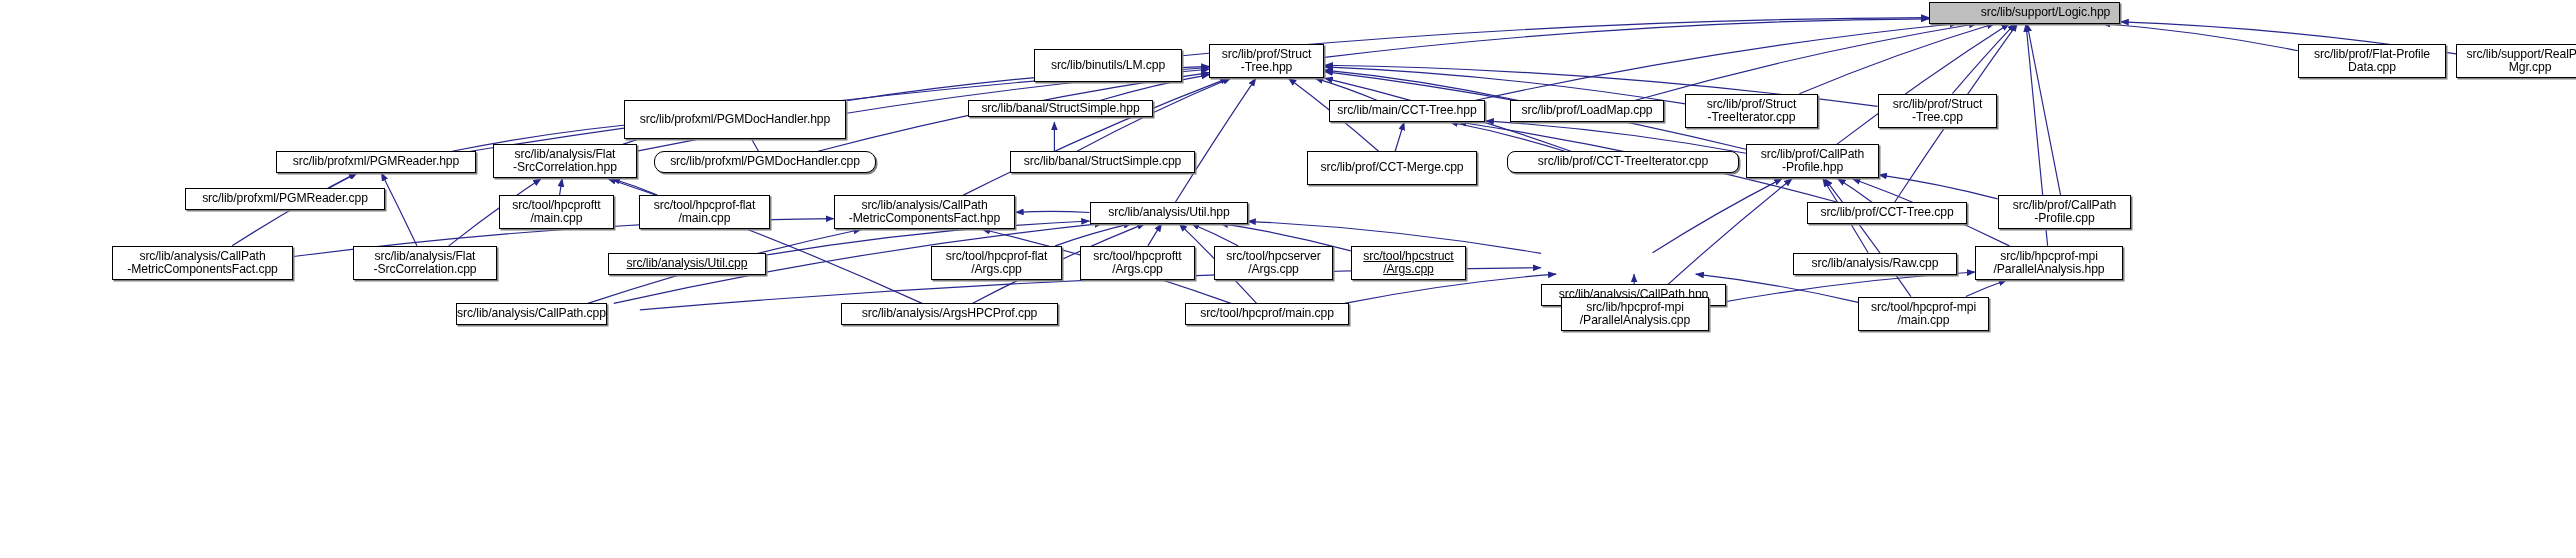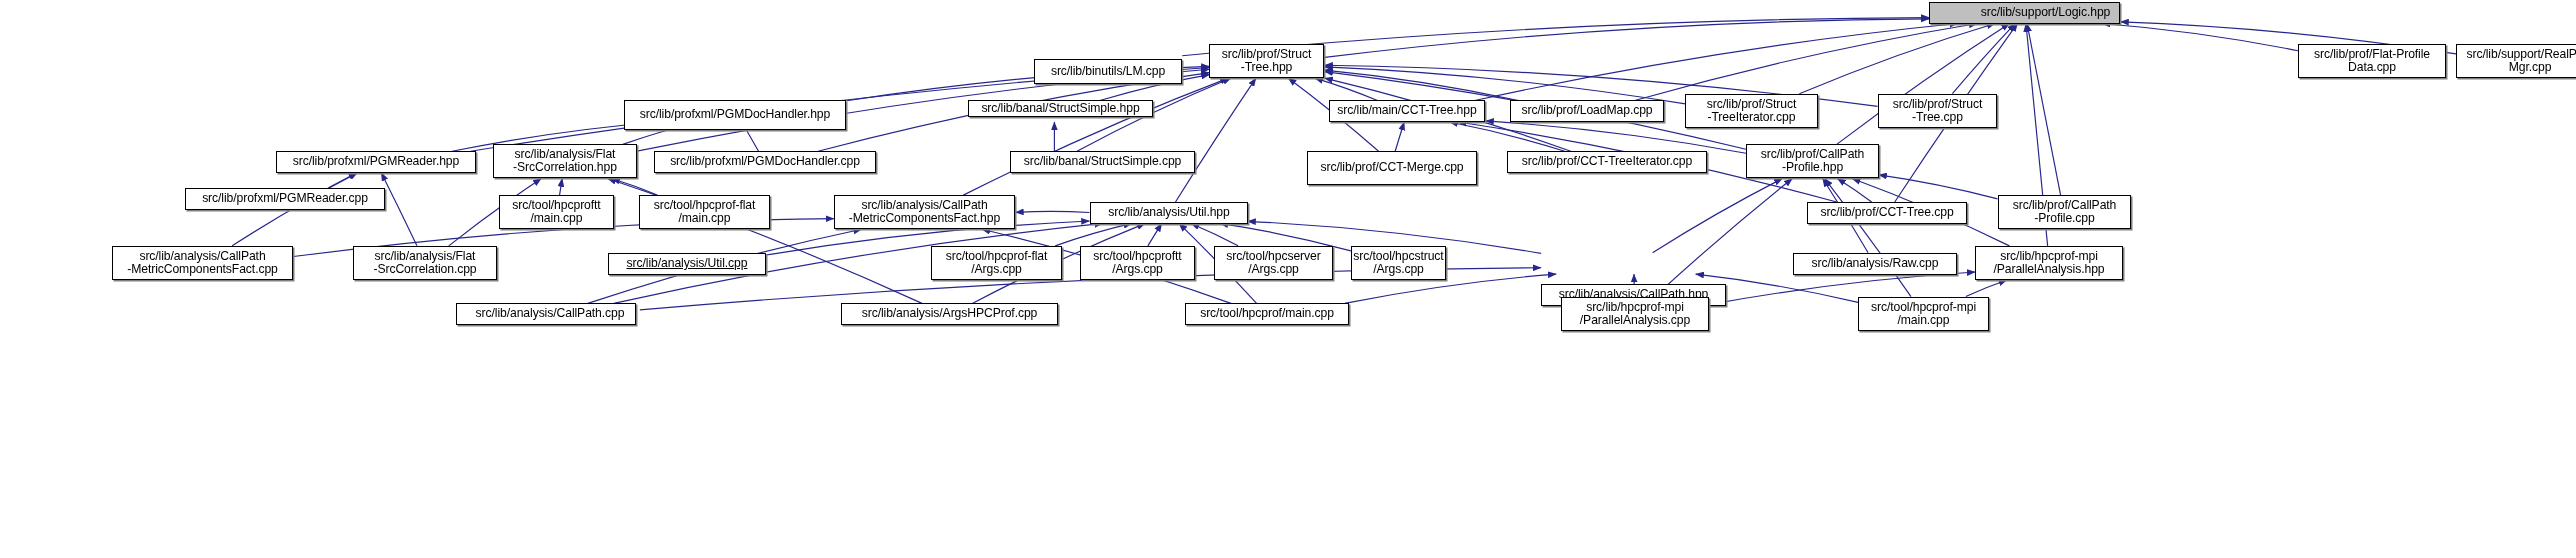--- a/index.html
+++ b/index.html
@@ -94,38 +94,38 @@
         <path d="M945.3067092651758,311 Q784.1821086261981,237.33252396166134 623.0575079872204,183" marker-end="url(#ah)"></path>
         <path d="M1262.0526315789473,311 Q1134.4162679425838,265.3418181818182 1006.7799043062201,235" marker-end="url(#ah)"></path>
       </g>
   </svg>
   <div id="nodes">
       <div class="node root" style="left: 1929px; top: 2px; width: 191px; height: 21.5px;"><span>src/lib/support/Logic.hpp</span></div>
       <div class="node" style="left: 2298px; top: 44px; width: 148px; height: 34px;"><span>src/lib/prof/Flat-Profile
 Data.cpp</span></div>
       <div class="node" style="left: 2456px; top: 44px; width: 148px; height: 34px;"><span>src/lib/support/RealPath
 Mgr.cpp</span></div>
-      <div class="node" style="left: 1034px; top: 59px; width: 148px; height: 25px;"><span>src/lib/binutils/LM.cpp</span></div>
+      <div class="node" style="left: 1034px; top: 49px; width: 148px; height: 33px;"><span>src/lib/binutils/LM.cpp</span></div>
       <div class="node" style="left: 1209px; top: 44px; width: 115px; height: 34px;"><span>src/lib/prof/Struct
 -Tree.hpp</span></div>
-      <div class="node" style="left: 624px; top: 100px; width: 222px; height: 30px;"><span>src/lib/profxml/PGMDocHandler.hpp</span></div>
+      <div class="node" style="left: 624px; top: 100px; width: 222px; height: 39px;"><span>src/lib/profxml/PGMDocHandler.hpp</span></div>
       <div class="node" style="left: 968px; top: 100px; width: 185px; height: 17px;"><span>src/lib/banal/StructSimple.hpp</span></div>
       <div class="node" style="left: 1329px; top: 100px; width: 156px; height: 21.5px;"><span>src/lib/main/CCT-Tree.hpp</span></div>
       <div class="node" style="left: 1510px; top: 100px; width: 154px; height: 21.5px;"><span>src/lib/prof/LoadMap.cpp</span></div>
       <div class="node" style="left: 1685px; top: 94px; width: 133px; height: 34px;"><span>src/lib/prof/Struct
 -TreeIterator.cpp</span></div>
       <div class="node" style="left: 1878px; top: 94px; width: 119px; height: 34px;"><span>src/lib/prof/Struct
 -Tree.cpp</span></div>
       <div class="node" style="left: 276px; top: 151px; width: 200px; height: 21.5px;"><span>src/lib/profxml/PGMReader.hpp</span></div>
       <div class="node" style="left: 493px; top: 144px; width: 144px; height: 34px;"><span>src/lib/analysis/Flat
 -SrcCorrelation.hpp</span></div>
-      <div class="node" style="left: 654px; top: 151px; width: 222px; height: 21.5px;"><span>src/lib/profxml/PGMDocHandler.cpp</span></div>
+      <div class="node" style="left: 654px; top: 151px; width: 222px; height: 21.5px; border-radius: 10px;"><span>src/lib/profxml/PGMDocHandler.cpp</span></div>
       <div class="node" style="left: 962px; top: 151px; width: 185px; height: 21.5px; margin-left: 48px;"><span>src/lib/banal/StructSimple.cpp</span></div>
       <div class="node" style="left: 1307px; top: 151px; width: 170px; height: 34px;"><span>src/lib/prof/CCT-Merge.cpp</span></div>
-      <div class="node" style="left: 1507px; top: 151px; width: 200px; height: 21.5px;"><span>src/lib/prof/CCT-TreeIterator.cpp</span></div>
+      <div class="node" style="left: 1507px; top: 151px; width: 232px; height: 21.5px; border-radius: 8px;"><span>src/lib/prof/CCT-TreeIterator.cpp</span></div>
       <div class="node" style="left: 1746px; top: 144px; width: 133px; height: 34px;"><span>src/lib/prof/CallPath
 -Profile.hpp</span></div>
       <div class="node" style="left: 185px; top: 188px; width: 200px; height: 21.5px;"><span>src/lib/profxml/PGMReader.cpp</span></div>
       <div class="node" style="left: 499px; top: 195px; width: 115px; height: 34px;"><span>src/tool/hpcproftt
 /main.cpp</span></div>
       <div class="node" style="left: 639px; top: 195px; width: 131px; height: 34px;"><span>src/tool/hpcprof-flat
 /main.cpp</span></div>
       <div class="node" style="left: 834px; top: 195px; width: 181px; height: 34px;"><span>src/lib/analysis/CallPath
 -MetricComponentsFact.hpp</span></div>
       <div class="node" style="left: 1090px; top: 202px; width: 158px; height: 21.5px;"><span>src/lib/analysis/Util.hpp</span></div>
@@ -136,27 +136,27 @@
 -MetricComponentsFact.cpp</span></div>
       <div class="node" style="left: 353px; top: 246px; width: 144px; height: 34px;"><span>src/lib/analysis/Flat
 -SrcCorrelation.cpp</span></div>
       <div class="node" style="left: 608px; top: 253px; width: 158px; height: 21.5px; text-decoration: underline;"><span>src/lib/analysis/Util.cpp</span></div>
       <div class="node" style="left: 931px; top: 246px; width: 131px; height: 34px;"><span>src/tool/hpcprof-flat
 /Args.cpp</span></div>
       <div class="node" style="left: 1080px; top: 246px; width: 115px; height: 34px;"><span>src/tool/hpcproftt
 /Args.cpp</span></div>
       <div class="node" style="left: 1214px; top: 246px; width: 119px; height: 34px;"><span>src/tool/hpcserver
 /Args.cpp</span></div>
-      <div class="node" style="left: 1351px; top: 246px; width: 95px; height: 34px;"><span>src/tool/hpcstruct
+      <div class="node" style="left: 1351px; top: 246px; width: 115px; height: 34px; text-decoration: underline;"><span>src/tool/hpcstruct
 /Args.cpp</span></div>
       <div class="node" style="left: 1541px; top: 253px; width: 185px; height: 21.5px; margin-top: 31px;"><span>src/lib/analysis/CallPath.hpp</span></div>
       <div class="node" style="left: 1793px; top: 253px; width: 164px; height: 21.5px;"><span>src/lib/analysis/Raw.cpp</span></div>
       <div class="node" style="left: 1975px; top: 246px; width: 148px; height: 34px;"><span>src/lib/hpcprof-mpi
 /ParallelAnalysis.hpp</span></div>
-      <div class="node" style="left: 456px; top: 303px; width: 180px; height: 21.5px; padding-left: 8px;"><span>src/lib/analysis/CallPath.cpp</span></div>
+      <div class="node" style="left: 456px; top: 303px; width: 151px; height: 21.5px;"><span>src/lib/analysis/CallPath.cpp</span></div>
       <div class="node" style="left: 841px; top: 303px; width: 217px; height: 21.5px;"><span>src/lib/analysis/ArgsHPCProf.cpp</span></div>
       <div class="node" style="left: 1185px; top: 303px; width: 164px; height: 21.5px;"><span>src/tool/hpcprof/main.cpp</span></div>
       <div class="node" style="left: 1561px; top: 297px; width: 148px; height: 34px;"><span>src/lib/hpcprof-mpi
 /ParallelAnalysis.cpp</span></div>
       <div class="node" style="left: 1858px; top: 297px; width: 131px; height: 34px;"><span>src/tool/hpcprof-mpi
 /main.cpp</span></div>
     </div>
 </div>
 
 

